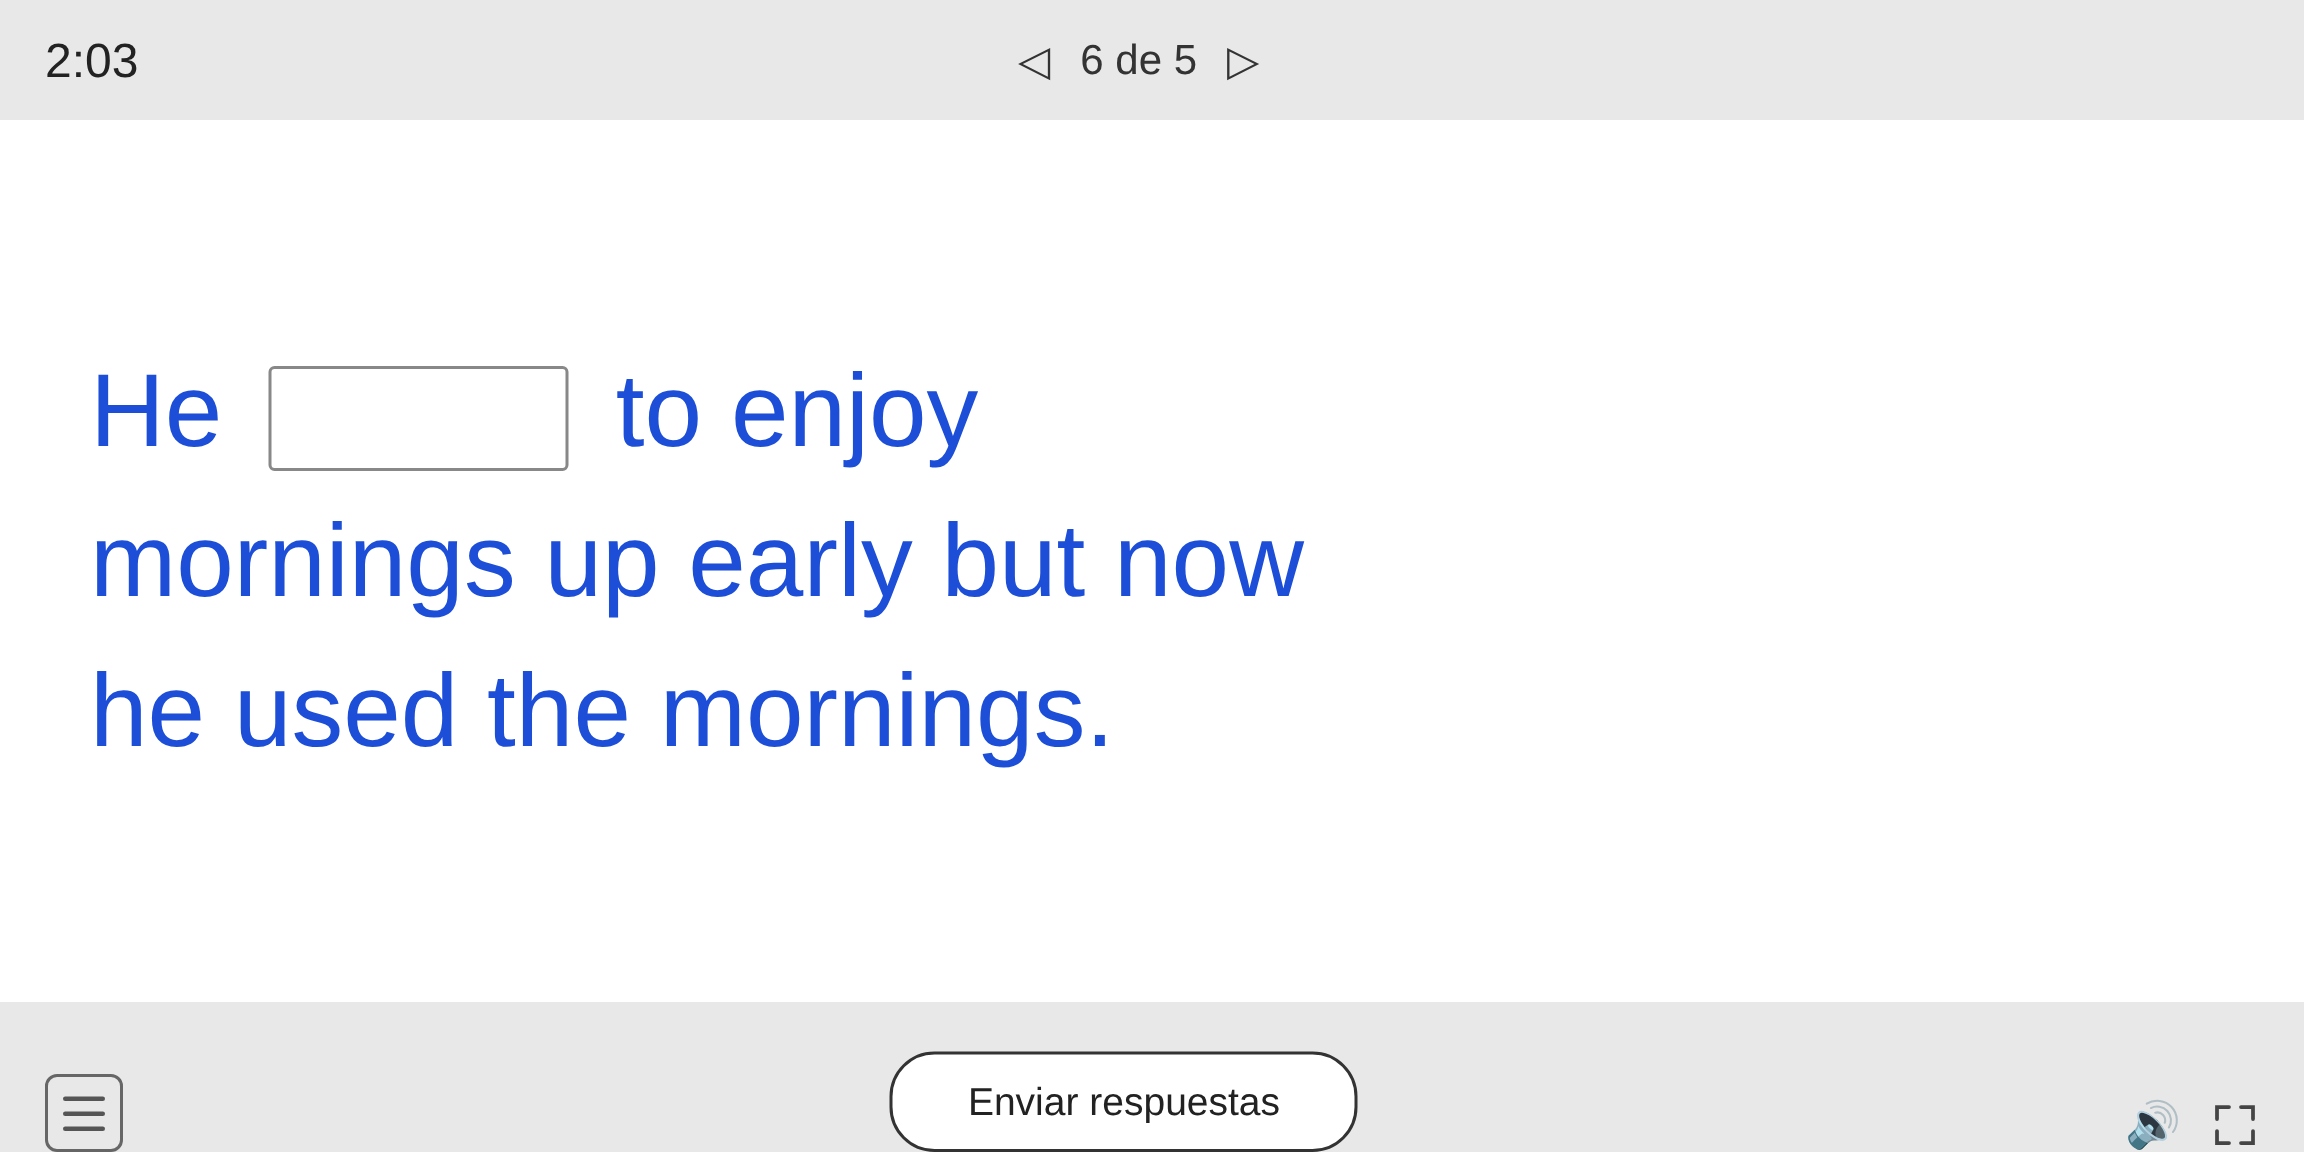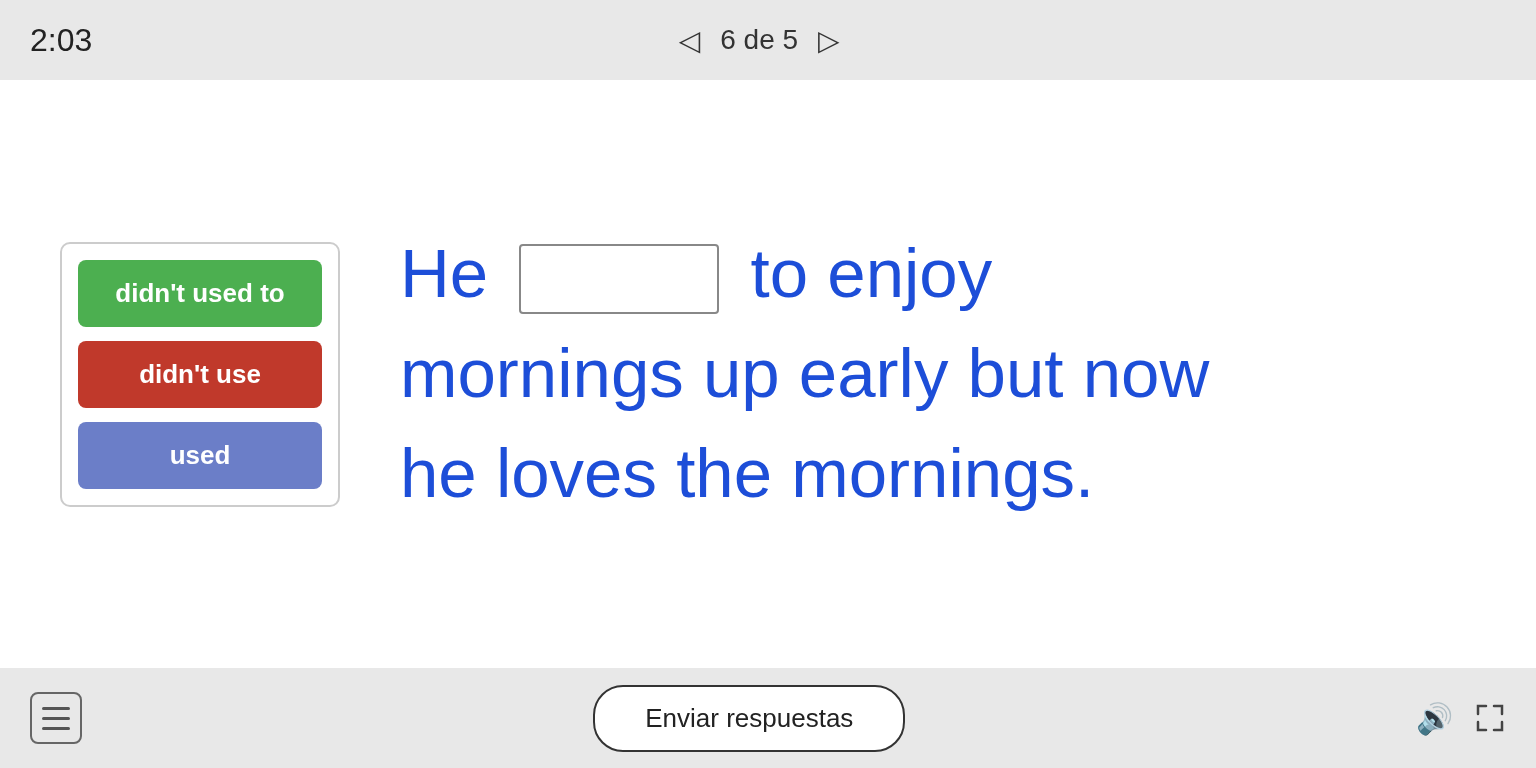--- a/index.html
+++ b/index.html
@@ -155,21 +155,21 @@
 
     
     .bottom-bar {
       position: absolute;
       bottom: 0;
       left: 0;
       right: 0;
       height: 100px;
       background: #e8e8e8;
       display: flex;
-      align-items: center;
+      align-items: flex-end;
       justify-content: space-between;
       padding: 0 30px;
     }
 
     .menu-btn {
       width: 52px;
       height: 52px;
       border: 2px solid #666;
       border-radius: 8px;
       background: transparent;
@@ -228,34 +228,29 @@
     <div class="nav-center">
       <span class="nav-arrow">◁</span>
       <span class="nav-label">6 de 5</span>
       <span class="nav-arrow">▷</span>
     </div>
     <div style="width: 80px;"></div>
   </div>
 
   <div class="main-content">
 
-    <div class="options-panel">
-      <button class="option-btn option-btn-green">didn't used to</button>
-      <button class="option-btn option-btn-orange">didn't use</button>
-      <button class="option-btn option-btn-blue">used</button>
-    </div>
 
     <div class="sentence-area">
       <div class="sentence-text">
         <span>He</span>
         <span class="blank-box"></span>
         <span>to enjoy</span>
       </div>
       <div class="sentence-text">mornings up early but now</div>
-      <div class="sentence-text">he loves the mornings.</div>
+      <div class="sentence-text">he used the mornings.</div>
     </div>
 
   </div>
 
   <div class="bottom-bar">
     <button class="menu-btn">
       <div class="menu-line"></div>
       <div class="menu-line"></div>
       <div class="menu-line"></div>
     </button>

